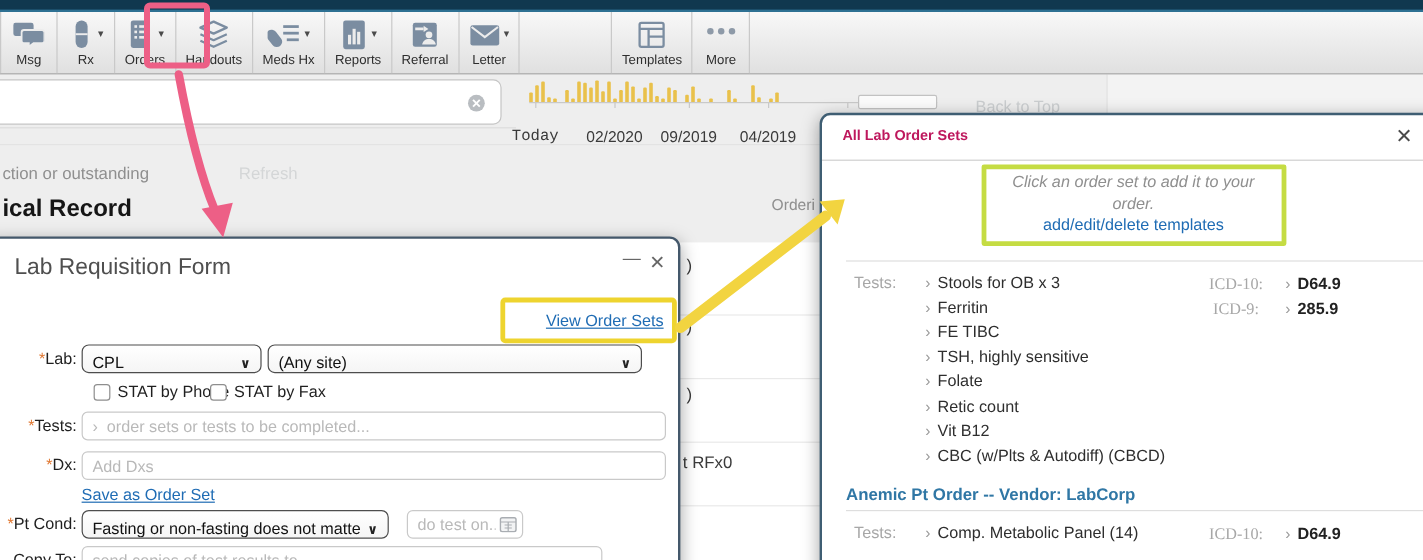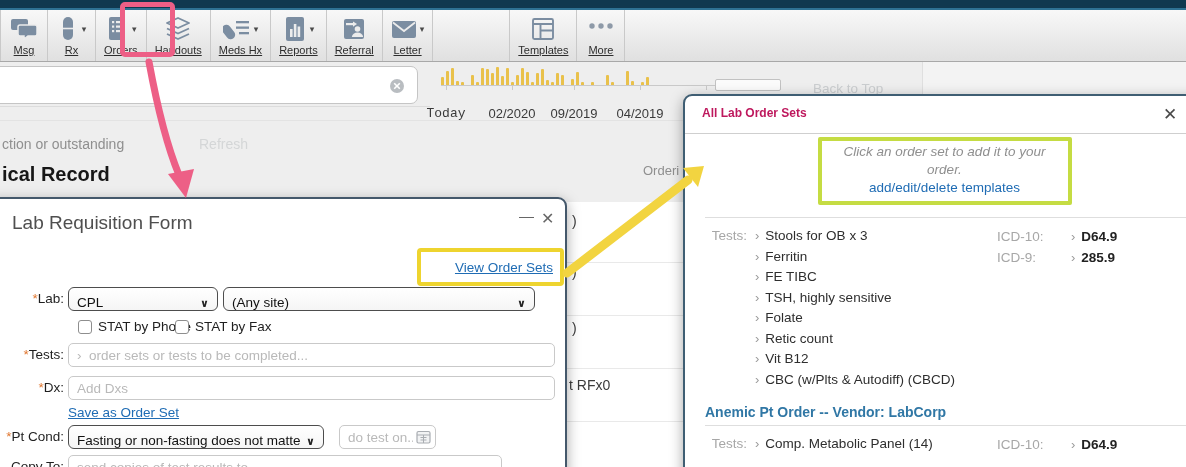--- a/index.html
+++ b/index.html
@@ -15,21 +15,21 @@
   .toolbar { position:absolute; left:0; top:10px; width:1186px; height:52px;
     background:linear-gradient(#f8f8f8,#e0e0e0); border-bottom:1px solid #a8a8a8;
     display:flex; align-items:stretch; z-index:4; }
   .tb-btn { display:flex; flex-direction:column; align-items:center; justify-content:flex-end;
     padding:3px 8px 5px; border-right:1px solid #c9c9c9; min-width:48px; cursor:pointer; }
   .tb-btn:first-child { border-left:1px solid #c9c9c9; }
   .tb-gap { margin-left:76px; border-left:1px solid #c9c9c9; }
   .tb-iconrow { display:flex; align-items:center; height:27px; }
   .tb-icon svg { display:block; }
   .tb-caret { font-size:9px; color:#4a4a4a; margin-left:3px; }
-  .tb-label { font-size:11px; color:#2e2e2e; margin-top:2px; white-space:nowrap;text-decoration:underline; }
+  .tb-label { font-size:11px; color:#2e2e2e; margin-top:2px; white-space:nowrap; }
   .orders-highlight { position:absolute; left:120px; top:2px; width:55px; height:55px;
     border:5px solid #ed5f86; border-radius:5px; z-index:30; pointer-events:none; }
   
   .hline { position:absolute; height:0; border-top:1px solid #dcdcdc; z-index:1; }
   .right-shade { position:absolute; left:922px; top:62px; width:264px; height:405px;
     background:#f3f3f3; border-left:1px solid #dfdfdf; z-index:0; }
   .search-box { position:absolute; left:-12px; top:66px; width:430px; height:38px;
     background:#fff; border:1px solid #c5c5c5; border-radius:7px; z-index:2; }
   .search-box input { position:absolute; left:16px; top:4px; width:360px; height:28px;
     border:none; outline:none; font-size:14px; background:transparent; }
@@ -86,26 +86,26 @@
   .instr-box { display:inline-block; width:254px; border:4px solid #c5dc43; border-radius:2px; padding:2px 6px 4px; }
   .instr-line1 { font-size:13.5px; font-style:italic; color:#8f8f8f; line-height:18px; }
   .instr-line2 { font-size:13.5px; color:#1f6cb4; line-height:18px; cursor:pointer; }
   .os-section { margin:12px 18px 0 20px; }
   .os-section + .os-section { margin-top:14px; }
   .os-heading { font-size:14px; font-weight:bold; color:#3077a5; line-height:16px; cursor:pointer; }
   .os-hr { border-top:1px solid #dedede; margin-top:5px; }
   .os-body { position:relative; margin-top:8px; padding-left:4px; }
   .os-tests { display:flex; }
   .os-tests-label { font-size:13.5px; color:#a7a7a7; width:38px; text-align:right; line-height:20.5px; flex:none; }
-  .os-test-list { margin-left:8px; }
+  .os-test-list { margin-left:24px; }
   .os-test { font-size:13.5px; color:#2e2e2e; line-height:20.5px; white-space:nowrap; cursor:pointer; }
   .chev { color:#9a9a9a; margin-right:6px; font-size:13px; }
   .os-icds { position:absolute; left:292px; top:0; }
   .os-icd-row { display:flex; line-height:21px; font-size:13.5px; }
-  .os-icd-label { width:66px; text-align:left; color:#a7a7a7; margin-right:8px; }
+  .os-icd-label { width:66px; text-align:center; color:#a7a7a7; margin-right:8px;font-family:Liberation Serif, serif; }
   .os-icd-val { font-weight:bold; color:#222; cursor:pointer; }
   
   .overlay { position:absolute; left:0; top:0; width:1186px; height:467px; z-index:40; pointer-events:none; }
 </style>
 </head>
 <body>
 
 <div class="topbar"></div>
 <div class="toolbar">
     <div class="tb-btn">

